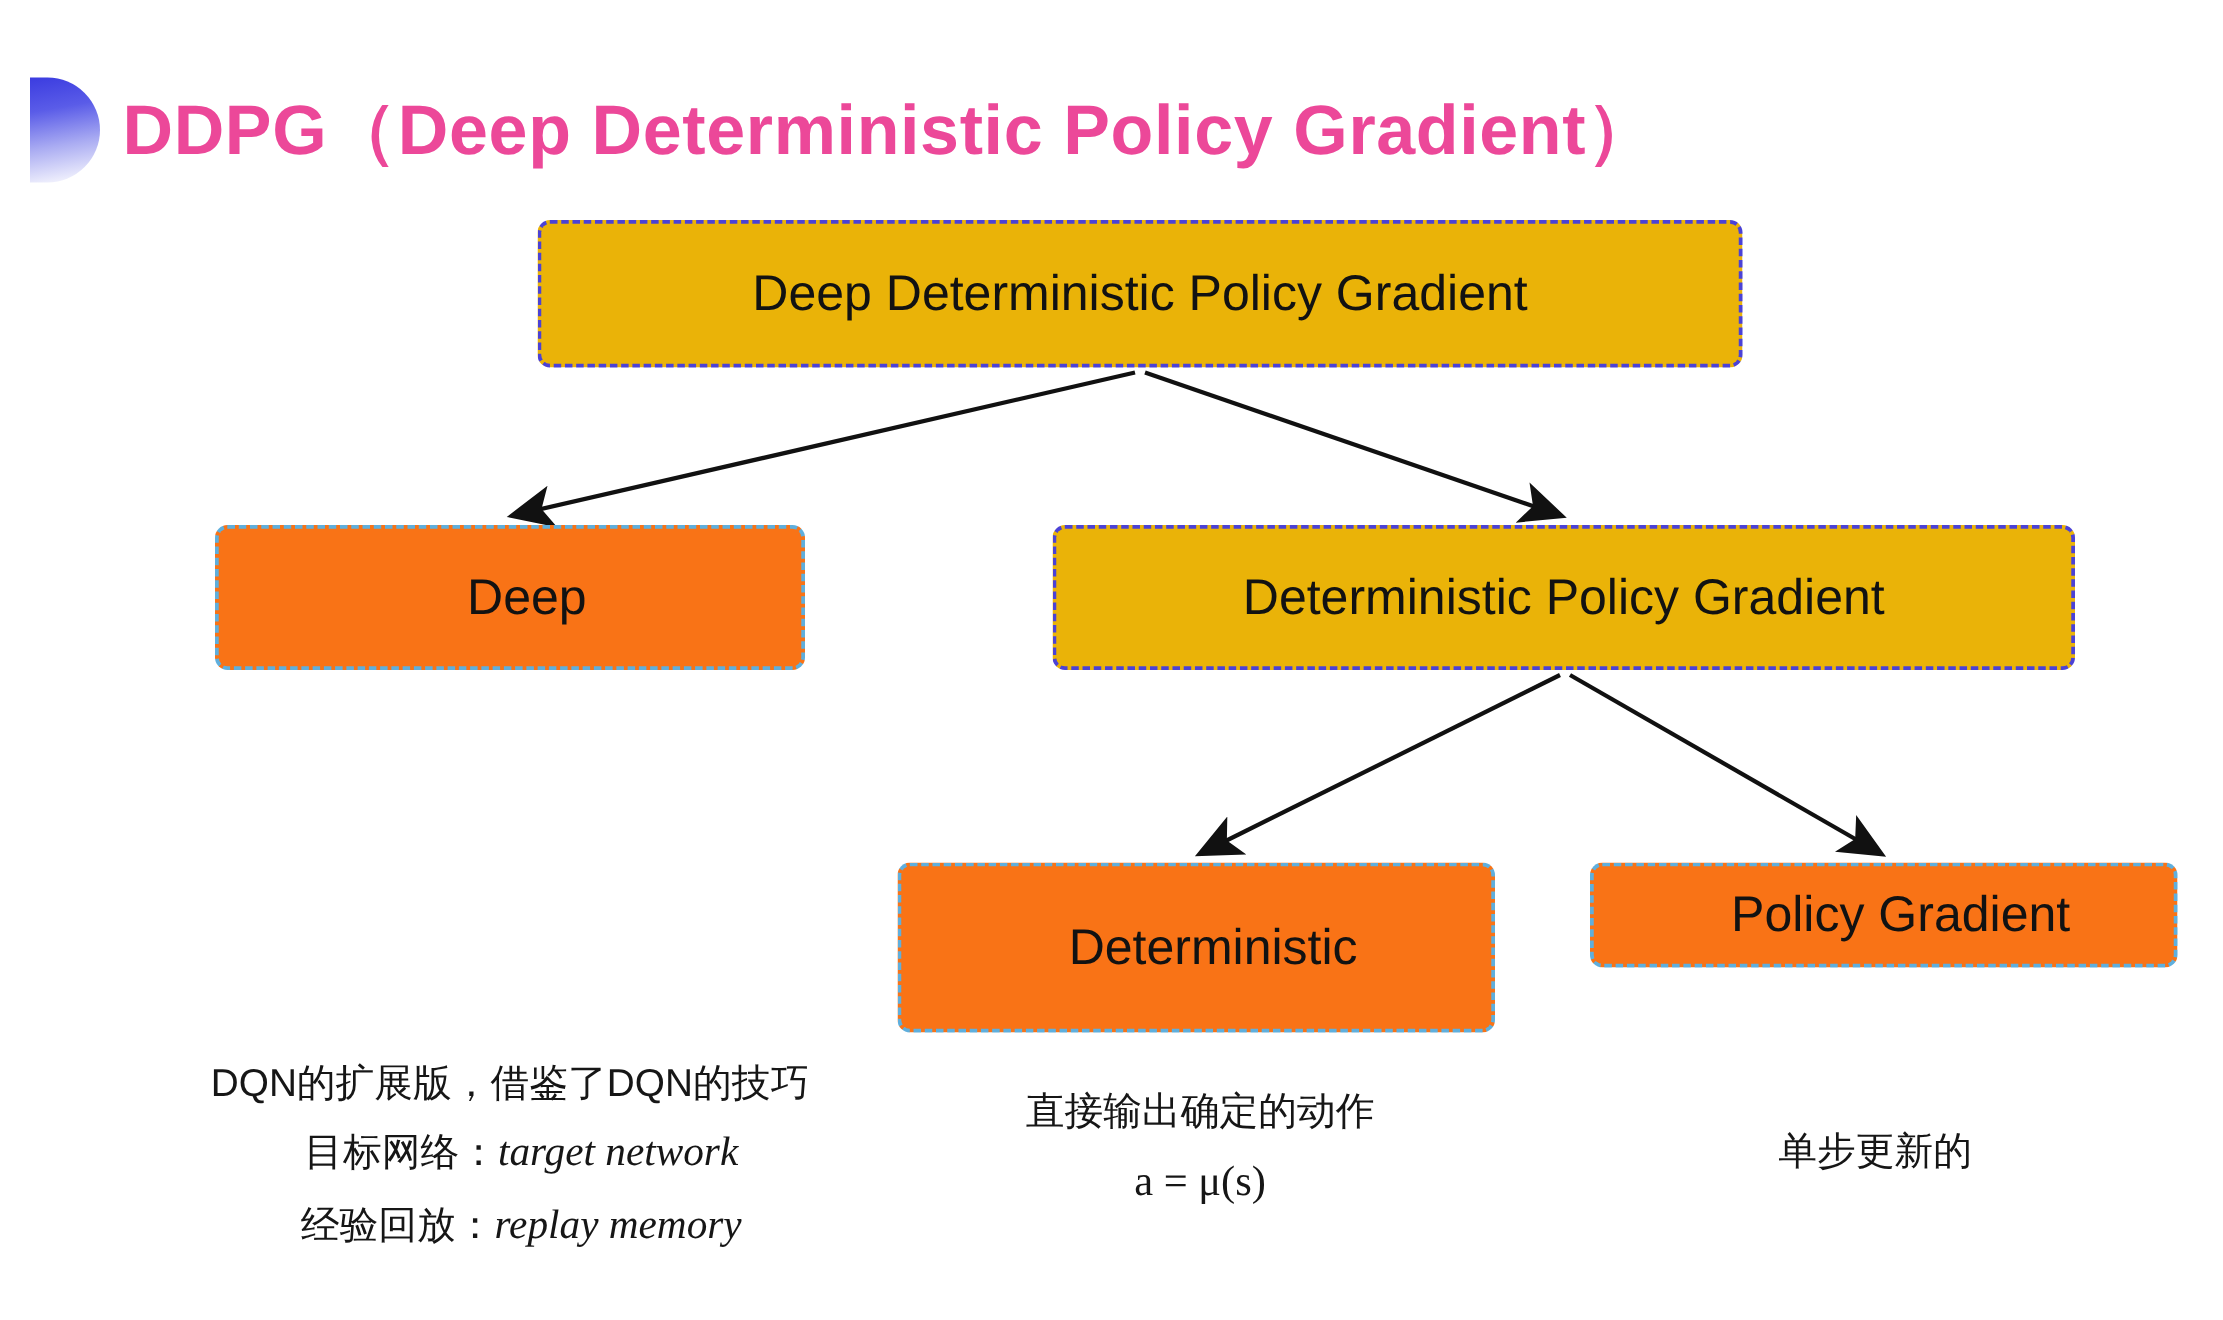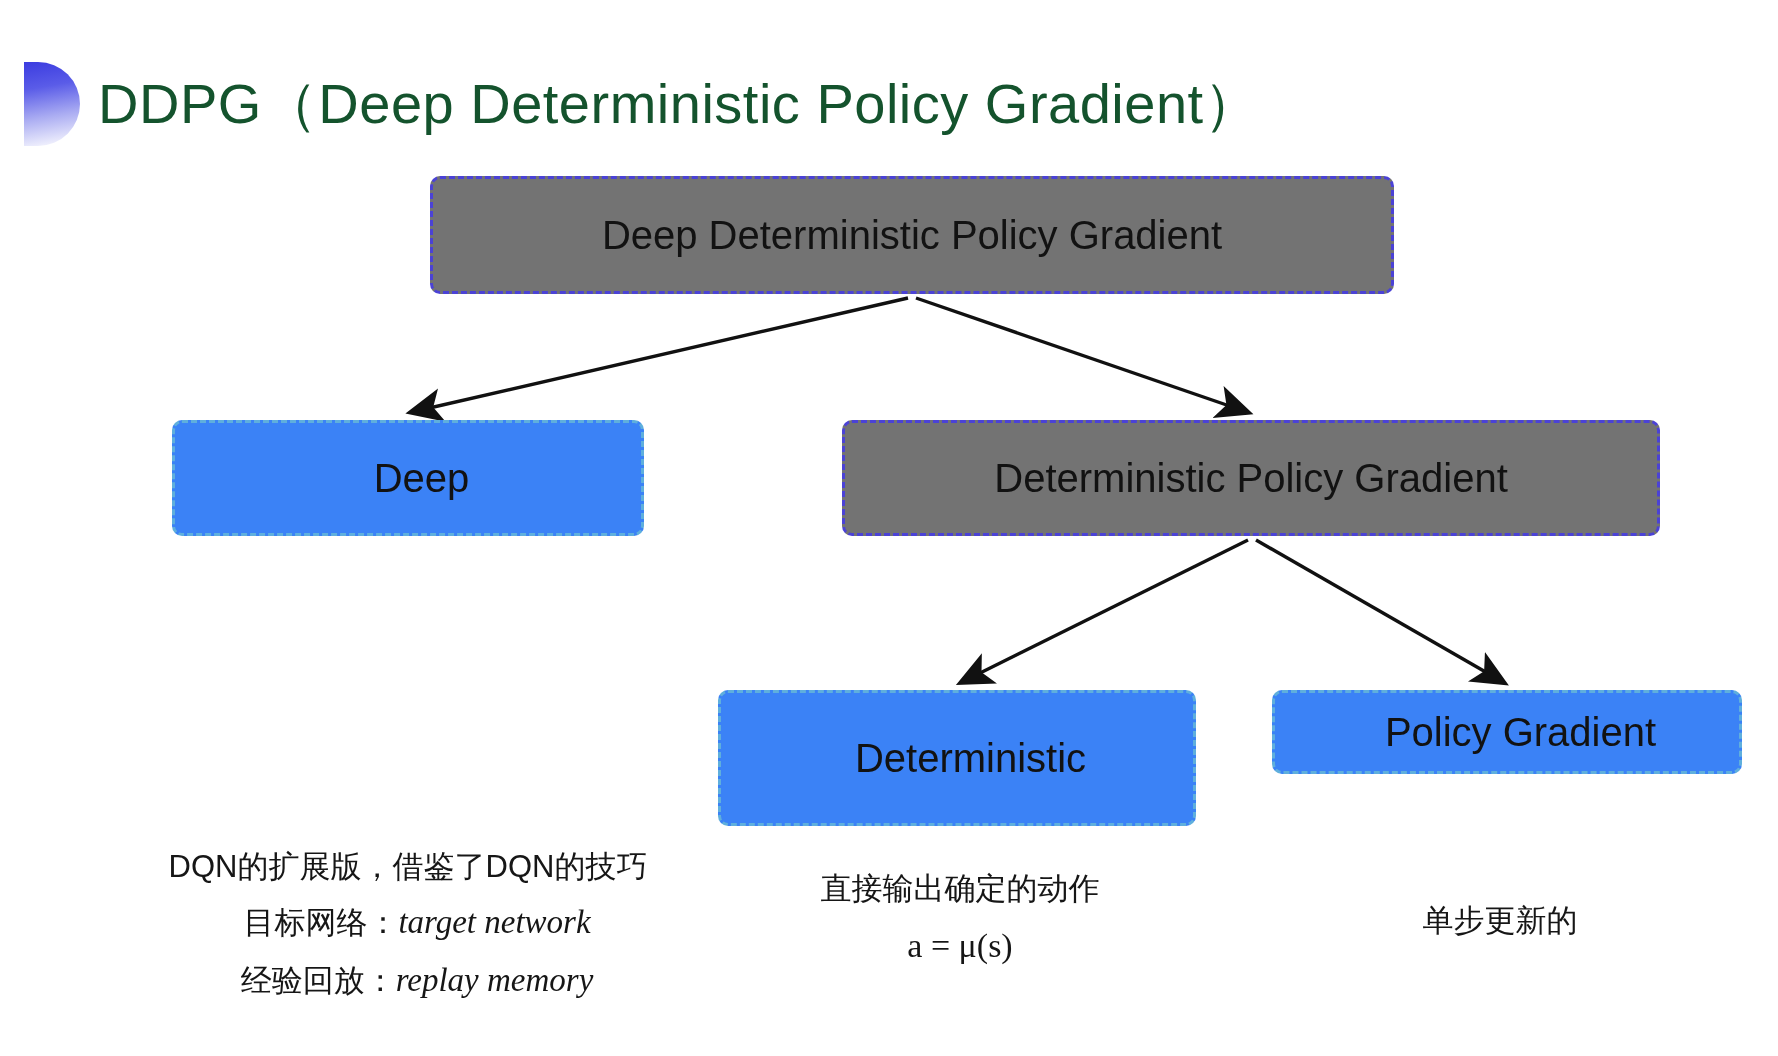--- a/index.html
+++ b/index.html
@@ -27,22 +27,22 @@
     height: 84px;
     border-radius: 0 56px 56px 0;
     background: linear-gradient(170deg, #3b3ce0 0%, #5a5ce8 30%, #a9abf2 62%, #ffffff 100%);
   }
   #page-title {
     position: absolute;
     left: 98px;
     top: 64px;
     font-size: 56px;
     line-height: 80px;
-    color: #14532d;
-    font-weight: 400;
+    color: #ec4899;
+    font-weight: 700;
     letter-spacing: 0.5px;
     white-space: nowrap;
   }
 
   
   .node {
     position: absolute;
     box-sizing: border-box;
     display: flex;
     align-items: center;
@@ -53,25 +53,25 @@
     text-align: center;
   }
   .node .node-label {
     font-size: 40px;
     color: #121212;
     font-weight: 400;
     line-height: 1.15;
     white-space: nowrap;
   }
   .node.purple {
-    background: #737373;
+    background: #eab308;
     border-color: #4b42d6;
   }
   .node.cyan {
-    background: #3b82f6;
+    background: #f97316;
     border-color: #5fafdd;
     padding-left: 27px;
   }
 
   #node-root   { left: 430px; top: 176px; width: 964px; height: 118px; }
   #node-deep   { left: 172px; top: 420px; width: 472px; height: 116px; }
   #node-dpg    { left: 842px; top: 420px; width: 818px; height: 116px; }
   #node-det    { left: 718px; top: 690px; width: 478px; height: 136px; }
   #node-pg     { left: 1272px; top: 690px; width: 470px; height: 84px; }
 

